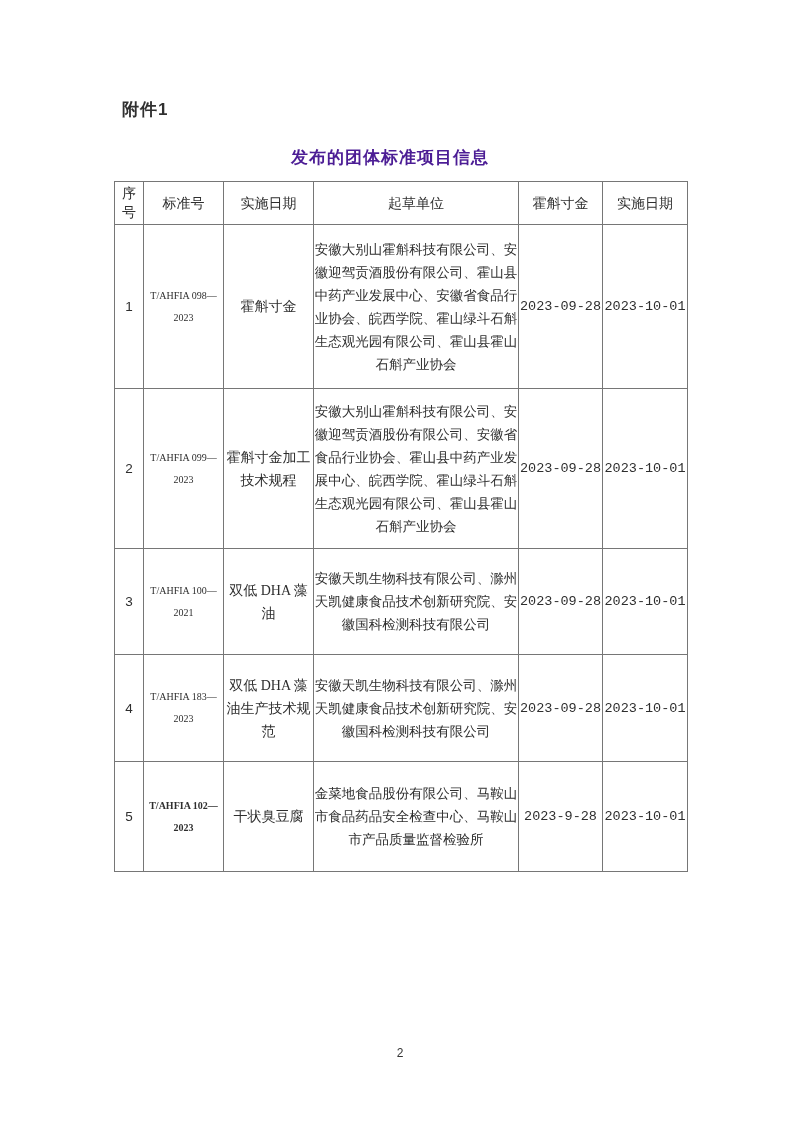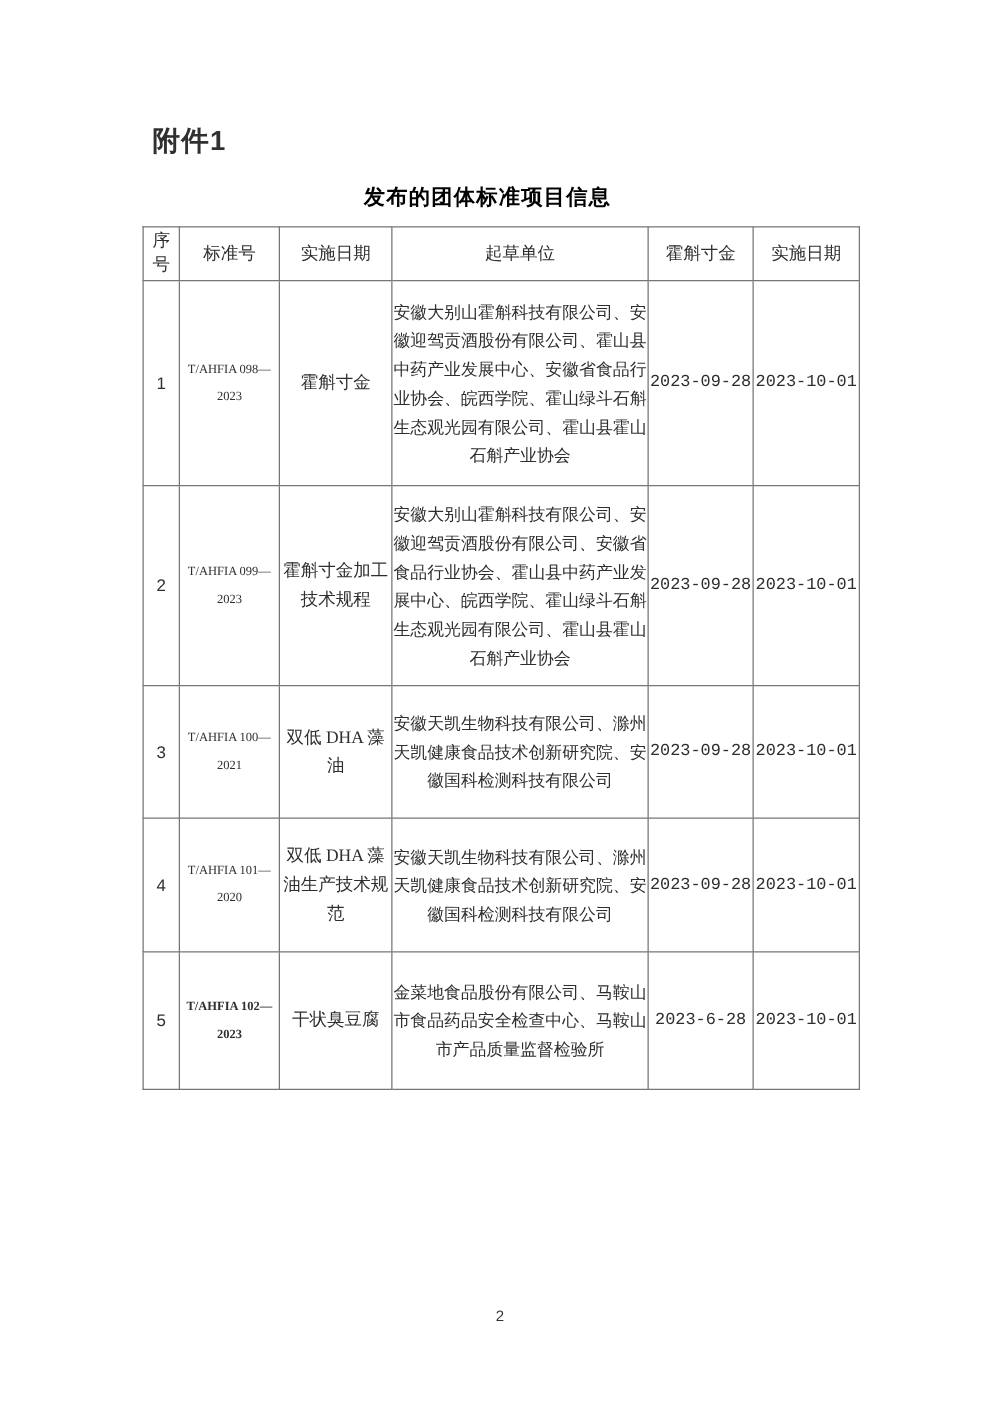--- a/index.html
+++ b/index.html
@@ -13,34 +13,34 @@
     position: relative;
     font-family: "Liberation Serif", serif;
     color: #2e2e2e;
   }
   .attachment-label {
     position: absolute;
     left: 122px;
     top: 98px;
     font-family: "Liberation Sans", sans-serif;
     font-weight: 700;
-    font-size: 22px;
+    font-size: 17px;
     color: #303030;
     letter-spacing: 1px;
   }
   .doc-title {
     position: absolute;
     left: 0;
     top: 146px;
     width: 780px;
     text-align: center;
     font-family: "Liberation Sans", sans-serif;
     font-weight: 700;
     font-size: 17px;
-    color: #000000;
+    color: #4c1d95;
     letter-spacing: 1px;
   }
   table.standards {
     position: absolute;
     left: 114px;
     top: 181px;
     width: 573px;
     border-collapse: collapse;
     table-layout: fixed;
   }
@@ -151,30 +151,30 @@
     <tr class="row-3">
       <td class="cell-no">3</td>
       <td class="cell-stdno">T/AHFIA 100—2021</td>
       <td class="cell-name">双低 DHA 藻油</td>
       <td class="cell-unit">安徽天凯生物科技有限公司、滁州天凯健康食品技术创新研究院、安徽国科检测科技有限公司</td>
       <td class="cell-date">2023-09-28</td>
       <td class="cell-date">2023-10-01</td>
     </tr>
     <tr class="row-4">
       <td class="cell-no">4</td>
-      <td class="cell-stdno">T/AHFIA 101—2020</td>
+      <td class="cell-stdno">T/AHFIA 183—2023</td>
       <td class="cell-name">双低 DHA 藻油生产技术规范</td>
       <td class="cell-unit">安徽天凯生物科技有限公司、滁州天凯健康食品技术创新研究院、安徽国科检测科技有限公司</td>
       <td class="cell-date">2023-09-28</td>
       <td class="cell-date">2023-10-01</td>
     </tr>
     <tr class="row-5">
       <td class="cell-no">5</td>
       <td class="cell-stdno sans">T/AHFIA 102—2023</td>
       <td class="cell-name">干状臭豆腐</td>
       <td class="cell-unit">金菜地食品股份有限公司、马鞍山市食品药品安全检查中心、马鞍山市产品质量监督检验所</td>
-      <td class="cell-date">2023-6-28</td>
+      <td class="cell-date">2023-9-28</td>
       <td class="cell-date">2023-10-01</td>
     </tr>
   </tbody>
 </table>
 
 <div class="page-number">2</div>
 
 </body></html>

